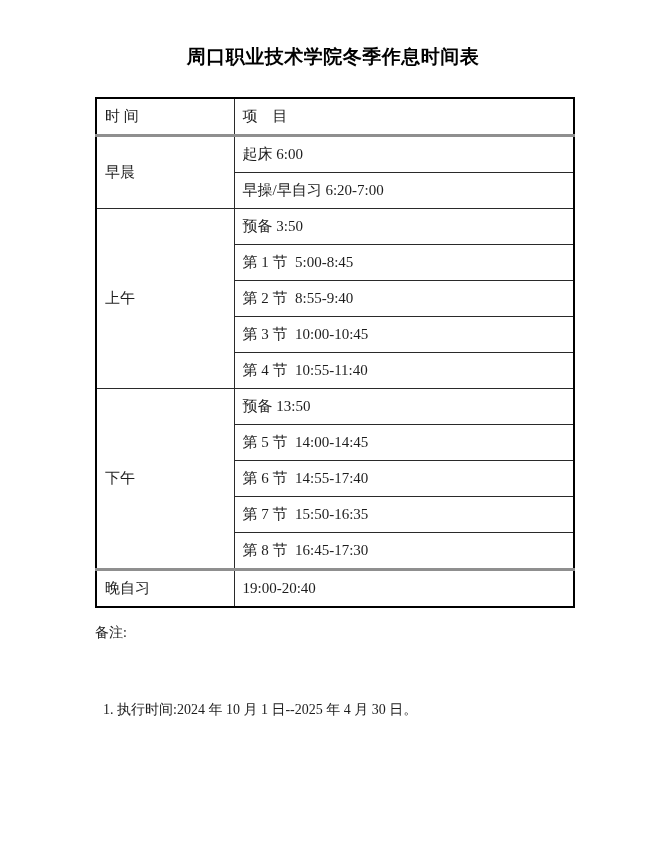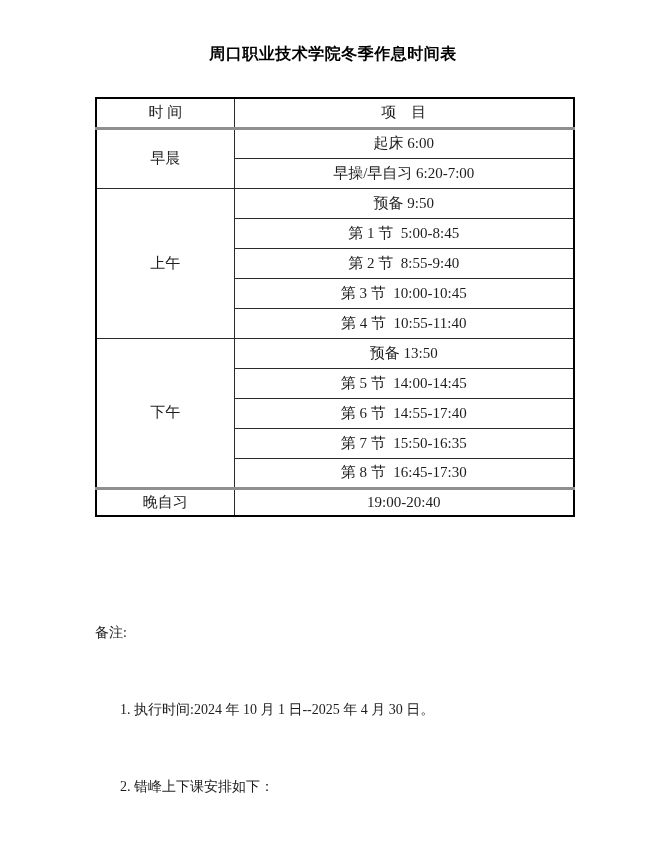--- a/index.html
+++ b/index.html
@@ -11,62 +11,62 @@
     font-family: "Liberation Serif", "DejaVu Serif", serif;
     color: #1a1a1a;
     overflow: hidden;
   }
   .doc-title {
     position: absolute;
     top: 44px;
     left: 0;
     width: 666px;
     text-align: center;
-    font-size: 16px;
+    font-size: 19px;
     font-weight: bold;
     letter-spacing: 0.5px;
     color: #000000;
   }
   table.schedule {
     position: absolute;
     top: 97px;
     left: 95px;
     width: 478px;
     border-collapse: collapse;
     table-layout: fixed;
     border: 2px solid #000000;
   }
   table.schedule col.c1 { width: 138px; }
   table.schedule col.c2 { width: 340px; }
   table.schedule td {
     border: 1.5px solid #2a2a2a;
-    text-align: center;
+    text-align: left;
     vertical-align: middle;
     font-size: 15px;
-    padding: 0;
+    padding: 8px;
     white-space: pre;
     color: #1d1d1d;
   }
   table.schedule tr { height: 30px; }
   table.schedule tr.tall { height: 28px; }
   table.schedule tr.gray-sep td { border-top: 3px solid #8f8f8f; margin-left: 25px; }
   .notes {
     position: absolute;
     left: 92px;
     top: 542px;
     width: 494px;
     font-size: 14px;
     line-height: 25.6px;
     white-space: pre;
     color: #1d1d1d;
   }
   .notes .line { min-height: 25.6px; }
   .ml3 { margin-left: 3px; margin-top: 27px; }
   .ml15 { margin-left: 15px; }
-  .ml18 { margin-left: 28px; }
+  .ml18 { margin-left: 11px; }
 </style>
 </head>
 <body>
 
 <div class="page">
 
   <div class="doc-title">周口职业技术学院冬季作息时间表</div>
 
   <table class="schedule">
     <colgroup>
@@ -82,21 +82,21 @@
       <tr class="gray-sep">
         <td rowspan="2">早晨</td>
         <td>起床 6:00</td>
       </tr>
       <tr>
         <td>早操/早自习 6:20-7:00</td>
       </tr>
 
       <tr>
         <td rowspan="5">上午</td>
-        <td>预备 9:50</td>
+        <td>预备 3:50</td>
       </tr>
       <tr>
         <td>第 1 节  5:00-8:45</td>
       </tr>
       <tr>
         <td>第 2 节  8:55-9:40</td>
       </tr>
       <tr>
         <td>第 3 节  10:00-10:45</td>
       </tr>
@@ -124,21 +124,20 @@
       <tr class="gray-sep tall">
         <td>晚自习</td>
         <td>19:00-20:40</td>
       </tr>
     </tbody>
   </table>
 
   <div class="notes">
     <div class="line ml3">备注:</div>
     <div class="line ml18">1. 执行时间:2024 年 10 月 1 日--2025 年 4 月 30 日。</div>
-    <div class="line ml18">2. 错峰上下课安排如下：</div>
     
     
     
     
     
   </div>
 
 </div>
 
 </body></html>

